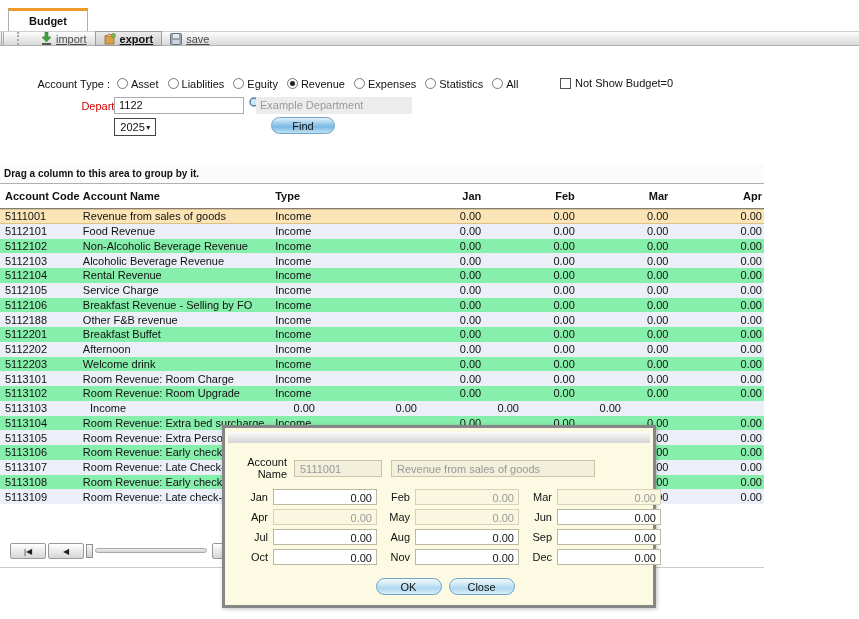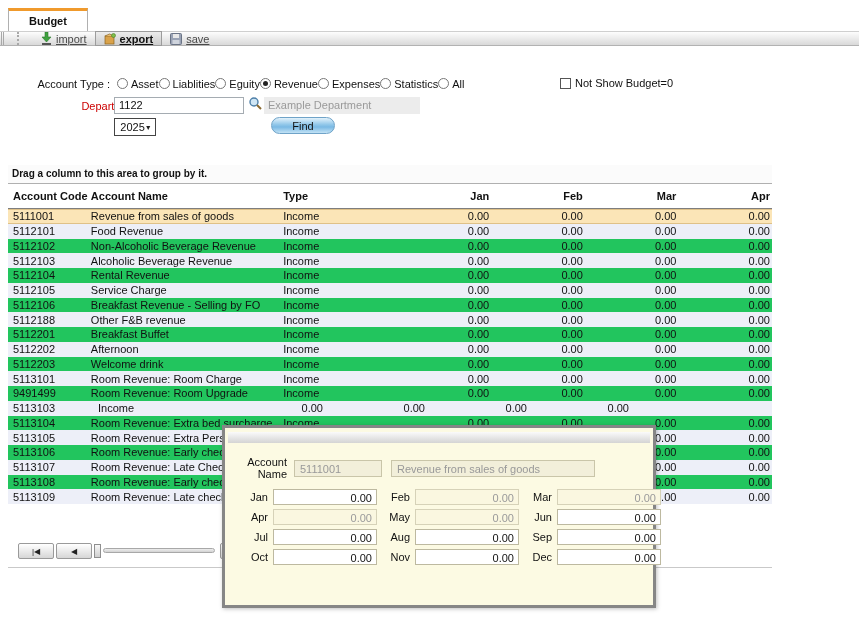--- a/index.html
+++ b/index.html
@@ -16,53 +16,53 @@
   .grip{width:13px;height:13px;margin-left:1px;border-left:3px double #a8a8a8;
        border-right:2px dotted #a8a8a8;}
   .tbtn{display:flex;align-items:center;gap:4px;padding:0 8px;height:15px;color:#4a4a4a;cursor:pointer;}
   .tbtn .t{text-decoration:underline;}
   .tbtn.active{background:linear-gradient(#ececec,#cdcdcd);border:1px solid #9c9c9c;
        box-sizing:border-box;color:#111;font-weight:bold;}
   .tbtn svg{display:block;}
   
   .flabel{position:absolute;left:0;width:110px;text-align:right;}
   .red{color:#c00;margin-left:35px;}
-  #account-types{position:absolute;left:117px;top:75px;height:17px;display:flex;align-items:center;}
+  #account-types{position:absolute;left:117px;top:75px;height:17px;display:flex;align-items:center;gap:9px;}
   .radio-item{display:flex;align-items:center;gap:3px;}
   .radio{width:11px;height:11px;border:1px solid #777;border-radius:50%;background:#fff;
        box-sizing:border-box;position:relative;}
   .radio.checked::after{content:"";position:absolute;left:2px;top:2px;width:5px;height:5px;
        border-radius:50%;background:#222;}
   .cbx-wrap{position:absolute;left:560px;top:77px;display:flex;align-items:center;gap:4px;}
   .checkbox{width:11px;height:11px;border:1px solid #555;background:#fff;box-sizing:border-box;}
   .input{position:absolute;box-sizing:border-box;height:17px;line-height:15px;border:1px solid #a5acb2;
        background:#fff;padding:0 4px;}
   #dept-input{left:114px;top:97px;width:130px;}
-  #dept-name{left:264px;top:97px;width:156px;background:#ececec;border:none;color:#9a9a9a;line-height:17px;}
+  #dept-name{left:256px;top:97px;width:156px;background:#ececec;border:none;color:#9a9a9a;line-height:17px;}
   #magnifier{position:absolute;left:248px;top:96px;}
   .select{position:absolute;left:114px;top:118px;width:42px;height:18px;box-sizing:border-box;
        border:1px solid #444;background:#fff;display:flex;align-items:center;
        justify-content:center;padding:0 2px 0 4px;}
   .caret{font-size:7px;color:#222;}
   .pill{border:1px solid #6fa3c8;border-radius:9px;display:flex;align-items:center;
        justify-content:center;box-sizing:border-box;cursor:pointer;}
   .pill.find{position:absolute;left:271px;top:117px;width:64px;height:17px;
        background:linear-gradient(#e3f2fb 0%,#8fc6e9 45%,#7ab9e4 60%,#c2e2f5 100%);}
   .pill.light{width:66px;height:17px;
        background:linear-gradient(#f2fafe 0%,#c5e3f4 45%,#aed7ef 60%,#d8eefa 100%);}
   
-  .grid{position:absolute;left:0;top:165px;width:764px;padding-left:8px;}
+  .grid{position:absolute;left:0;top:165px;width:764px;}
   .group-hint{height:18px;line-height:18px;padding-left:4px;font-size:10px;font-weight:bold;background:#fbfbfb;}
   .grid-header{height:26px;display:flex;align-items:center;border-top:1px solid #b0b0b0;
        border-bottom:1px solid #7e7e7e;font-weight:bold;box-sizing:border-box;padding-left:5px;background:#fff;}
   .col-code{width:85px;}
   .col-name{width:210px;}
   .col-type{width:125px;}
   .col-num{width:102px;text-align:right;padding-right:2px;box-sizing:border-box;}
-  .grid-row{height:14.75px;display:flex;align-items:center;padding-left:5px;box-sizing:border-box;background:#22c55e;}
+  .grid-row{height:14.75px;display:flex;align-items:center;padding-left:5px;box-sizing:border-box;background:#86efac;}
   .grid-row.alt{background:#edeff8;}
   .grid-row.selected{background:#fbe5b7;border-top:1px solid #dfc188;border-bottom:1px solid #dfc188;}
   .grid-footer{position:relative;height:47px;margin-top:16px;border-bottom:1px solid #c9c9c9;}
   .pgbtn{position:absolute;top:23px;width:36px;height:16px;box-sizing:border-box;
        background:linear-gradient(#ffffff,#d6d6d6);border:1px solid #9a9a9a;border-radius:2px;
        display:flex;align-items:center;justify-content:center;font-size:8px;color:#222;cursor:pointer;}
   .slider-thumb{position:absolute;left:86px;top:24px;width:7px;height:14px;
        background:linear-gradient(#f8f8f8,#cfcfcf);border:1px solid #8f8f8f;box-sizing:border-box;}
   .slider-track{position:absolute;left:95px;top:28px;width:112px;height:5px;box-sizing:border-box;
        background:linear-gradient(#ededed,#d2d2d2);border:1px solid #a8a8a8;border-radius:3px;}
@@ -294,21 +294,21 @@
       <div class="grid-row alt">
         <span class="col-code">5113101</span>
         <span class="col-name">Room Revenue: Room Charge</span>
         <span class="col-type">Income</span>
         <span class="col-num">0.00</span>
         <span class="col-num">0.00</span>
         <span class="col-num">0.00</span>
         <span class="col-num">0.00</span>
       </div>
       <div class="grid-row">
-        <span class="col-code">9491499</span>
+        <span class="col-code">5113102</span>
         <span class="col-name">Room Revenue: Room Upgrade</span>
         <span class="col-type">Income</span>
         <span class="col-num">0.00</span>
         <span class="col-num">0.00</span>
         <span class="col-num">0.00</span>
         <span class="col-num">0.00</span>
       </div>
       <div class="grid-row alt">
         <span class="col-code">5113103</span>
         <span class="col-type">Income</span>
@@ -409,14 +409,22 @@
         <div class="m-input">0.00</div>
         <div class="m-label">Sep</div>
         <div class="m-input">0.00</div>
         <div class="m-label">Oct</div>
         <div class="m-input">0.00</div>
         <div class="m-label">Nov</div>
         <div class="m-input">0.00</div>
         <div class="m-label">Dec</div>
         <div class="m-input">0.00</div>
       </div>
+    <div class="modal-buttons">
+      <span class="pill light">
+        <span>OK</span>
+      </span>
+      <span class="pill light">
+        <span>Close</span>
+      </span>
+    </div>
   </div>
 </div>
 
 </body></html>

